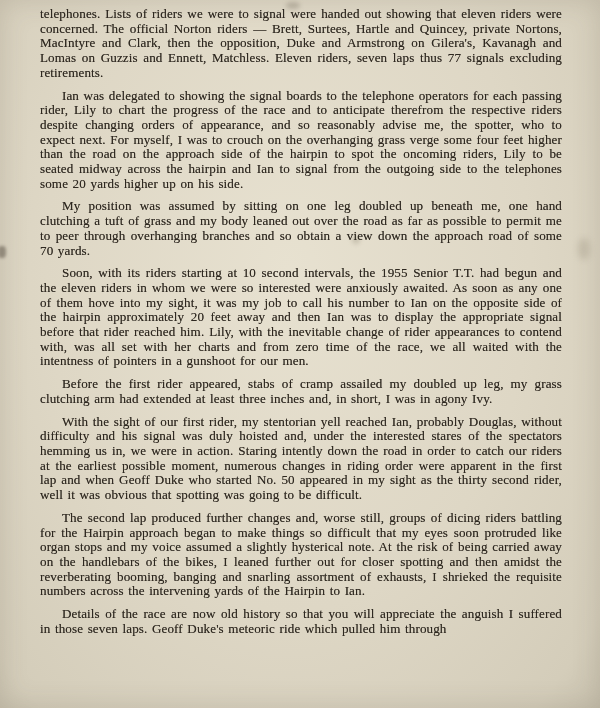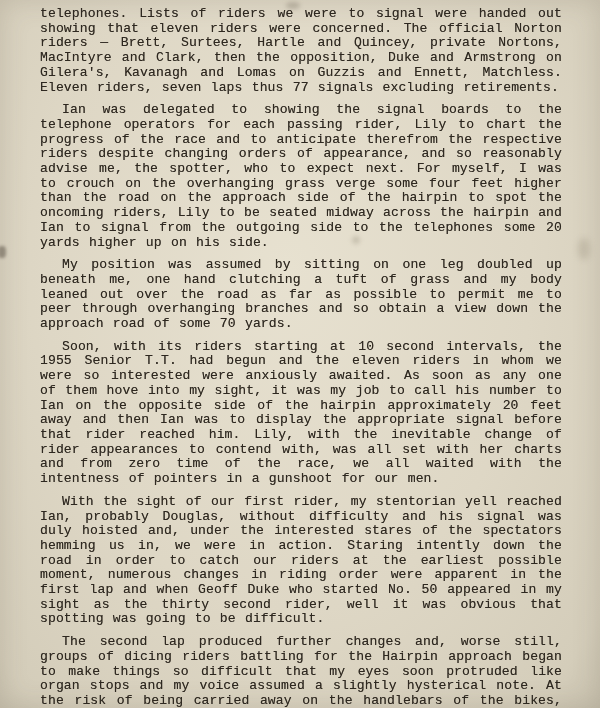--- a/index.html
+++ b/index.html
@@ -8,21 +8,21 @@
     background: #b8b2a2;
   }
   .scan-page {
     position: relative;
     width: 600px;
     height: 708px;
     overflow: hidden;
     background:
       radial-gradient(ellipse at 48% 38%, #e7e1d0 0%, #ded7c5 55%, #d4cdba 90%, #c9c2af 100%);
     box-shadow: inset 0 0 28px rgba(90,80,60,0.18);
-    font-family: Liberation Mono, monospace;
+    font-family: Liberation Serif, serif;
   }
   .text-block {
     position: absolute;
     left: 40px;
     top: 7px;
     width: 522px;
     color: #2e2820;
     font-size: 13.1px;
     line-height: 14.7px;
     text-align: justify;
@@ -73,16 +73,18 @@
 <div class="scan-page">
   <div class="speck speck-top"></div>
   <div class="speck speck-left-edge"></div>
   <div class="speck speck-right"></div>
   <div class="speck speck-mid"></div>
   <div class="text-block" id="para-container">
       <p class="para">telephones.  Lists of riders we were to signal were handed out showing that eleven riders were concerned.  The official Norton riders — Brett, Surtees, Hartle and Quincey, private Nortons, MacIntyre and Clark, then the opposition, Duke and Armstrong on Gilera's, Kavanagh and Lomas on Guzzis and Ennett, Matchless. Eleven riders, seven laps thus 77 signals excluding retirements.</p>
       <p class="para indent">Ian was delegated to showing the signal boards to the telephone operators for each passing rider, Lily to chart the progress of the race and to anticipate therefrom the respective riders despite changing orders of appearance, and so reasonably advise me, the spotter, who to expect next.  For myself, I was to crouch on the overhanging grass verge some four feet higher than the road on the approach side of the hairpin to spot the oncoming riders, Lily to be seated midway across the hairpin and Ian to signal from the outgoing side to the telephones some 20 yards higher up on his side.</p>
       <p class="para indent">My position was assumed by sitting on one leg doubled up beneath me, one hand clutching a tuft of grass and my body leaned out over the road as far as possible to permit me to peer through overhanging branches and so obtain a view down the approach road of some 70 yards.</p>
       <p class="para indent">Soon, with its riders starting at 10 second intervals, the 1955 Senior T.T. had begun and the eleven riders in whom we were so interested were anxiously awaited. As soon as any one of them hove into my sight, it was my job to call his number to Ian on the opposite side of the hairpin approximately 20 feet away and then Ian was to display the appropriate signal before that rider reached him.  Lily, with the inevitable change of rider appearances to contend with, was all set with her charts and from zero time of the race, we all waited with the intentness of pointers in a gunshoot for our men.</p>
+      <p class="para indent">Before the first rider appeared, stabs of cramp assailed my doubled up leg, my grass clutching arm had extended at least three inches and, in short, I was in agony Ivy.</p>
       <p class="para indent">With the sight of our first rider, my stentorian yell reached Ian, probably Douglas, without difficulty and his signal was duly hoisted and, under the interested stares of the spectators hemming us in, we were in action.  Staring intently down the road in order to catch our riders at the earliest possible moment, numerous changes in riding order were apparent in the first lap and when Geoff Duke who started No. 50 appeared in my sight as the thirty second rider, well it was obvious that spotting was going to be difficult.</p>
       <p class="para indent">The second lap produced further changes and, worse still, groups of dicing riders battling for the Hairpin approach began to make things so difficult that my eyes soon protruded like organ stops and my voice assumed a slightly hysterical note.  At the risk of being carried away on the handlebars of the bikes, I leaned further out for closer spotting and then amidst the reverberating booming, banging and snarling assortment of exhausts, I shrieked the requisite numbers across the intervening yards of the Hairpin to Ian.</p>
+      <p class="para indent">Details of the race are now old history so that you will appreciate the anguish I suffered in those seven laps.  Geoff Duke's meteoric ride which pulled him through</p>
     </div>
 </div>
 
 </body></html>

